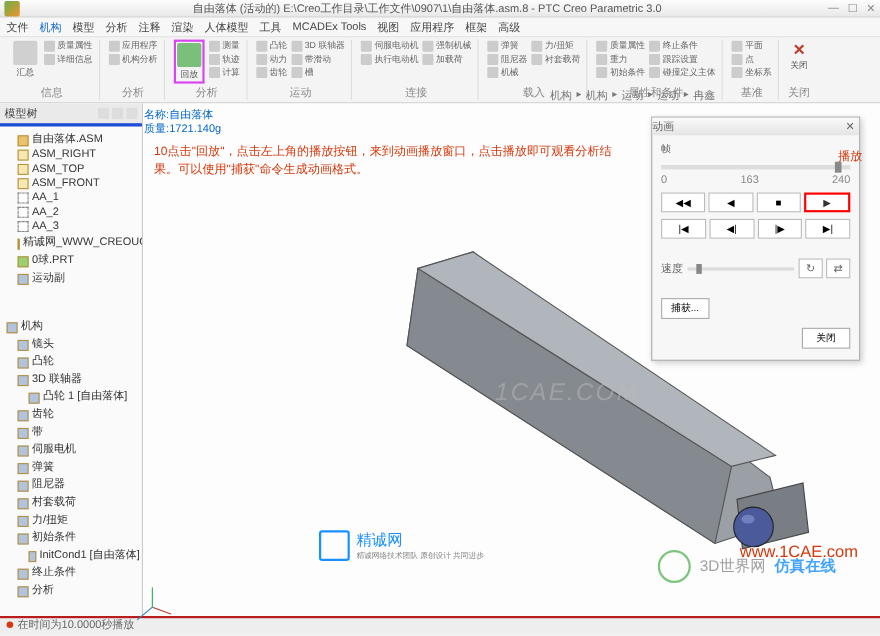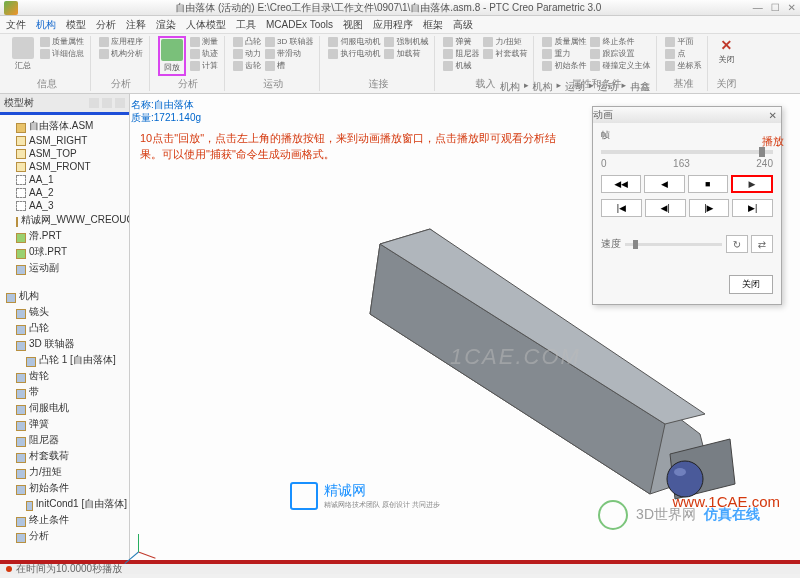--- a/index.html
+++ b/index.html
@@ -64,21 +64,21 @@
 .floatwin .speedrow{display:flex;align-items:center;gap:4px;margin:18px 0;font-size:9px;color:#666}
 .floatwin .speedrow .sslider{flex:1;height:3px;background:#ddd;position:relative}
 .floatwin .speedrow .sslider .sth{position:absolute;left:8px;top:-3px;width:5px;height:9px;background:#888}
 .floatwin .loopbtns{display:flex;gap:3px}
 .floatwin .loopbtns .lbtn{width:22px;height:18px;background:#fff;border:1px solid #bbb;display:flex;align-items:center;justify-content:center}
 .floatwin .capture{margin:8px 0 4px}
 .floatwin .capture button{padding:2px 8px;font-size:9px;background:#fff;border:1px solid #aaa;cursor:pointer}
 .floatwin .fwfoot{text-align:right;padding:4px 0}
 .floatwin .fwfoot button{padding:2px 12px;font-size:9px;background:#fff;border:1px solid #aaa;cursor:pointer}
 .playlabel{position:absolute;top:40px;right:16px;color:#d4380d;font-size:11px;z-index:5}
-.statusbar{height:14px;background:#eee;border-top:4px solid #b91c1c;display:flex;align-items:center;padding:0 6px;font-size:9px;color:#666}
+.statusbar{height:14px;background:#eee;border-top:2px solid #b91c1c;display:flex;align-items:center;padding:0 6px;font-size:9px;color:#666}
 .statusbar .bullet{width:6px;height:6px;background:#d4380d;border-radius:50%;margin-right:4px}
 .triad{position:absolute;bottom:8px;left:8px;width:30px;height:30px}
 .triad .ax{position:absolute;bottom:0;left:0;width:1px;height:18px;background:#c0392b;transform-origin:bottom}
 .triad .ax.y{transform:rotate(0deg);background:#27ae60}
 .triad .ax.x{transform:rotate(110deg);background:#c0392b}
 .triad .ax.z{transform:rotate(-130deg);background:#2980b9}
 .crumb{position:absolute;top:-14px;left:370px;font-size:9px;color:#777;display:flex;gap:4px}
 </style>
 </head>
 <body>
@@ -262,24 +262,20 @@
         <div class="node lvl1">
           <span class="icn axis"></span>
           <span>AA_3</span>
         </div>
         <div class="node lvl1">
           <span class="icn part"></span>
           <span>精诚网_WWW_CREOUG_COM</span>
         </div>
         <div class="node lvl1">
           <span class="icn part"></span>
-          <span>滑.PRT</span>
-        </div>
-        <div class="node lvl1">
-          <span class="icn part"></span>
           <span>0球.PRT</span>
         </div>
         <div class="node lvl1">
           <span class="icn mech"></span>
           <span>运动副</span>
         </div>
       </div>
     <div class="tree" id="tree2" style="flex:1">
         <div class="node lvl0">
           <span class="icn mech"></span>
@@ -422,20 +418,23 @@
         <div class="speedrow">
           <span>速度</span>
           <div class="sslider">
               <div class="sth"></div>
             </div>
           <div class="loopbtns">
             <div class="lbtn">↻</div>
             <div class="lbtn">⇄</div>
           </div>
         </div>
+        <div class="capture">
+          <button>捕获...</button>
+        </div>
         <div class="fwfoot">
           <button>关闭</button>
         </div>
       </div>
     </div>
   </div>
 </div>
 
 <div class="statusbar">
   <div class="bullet"></div>

